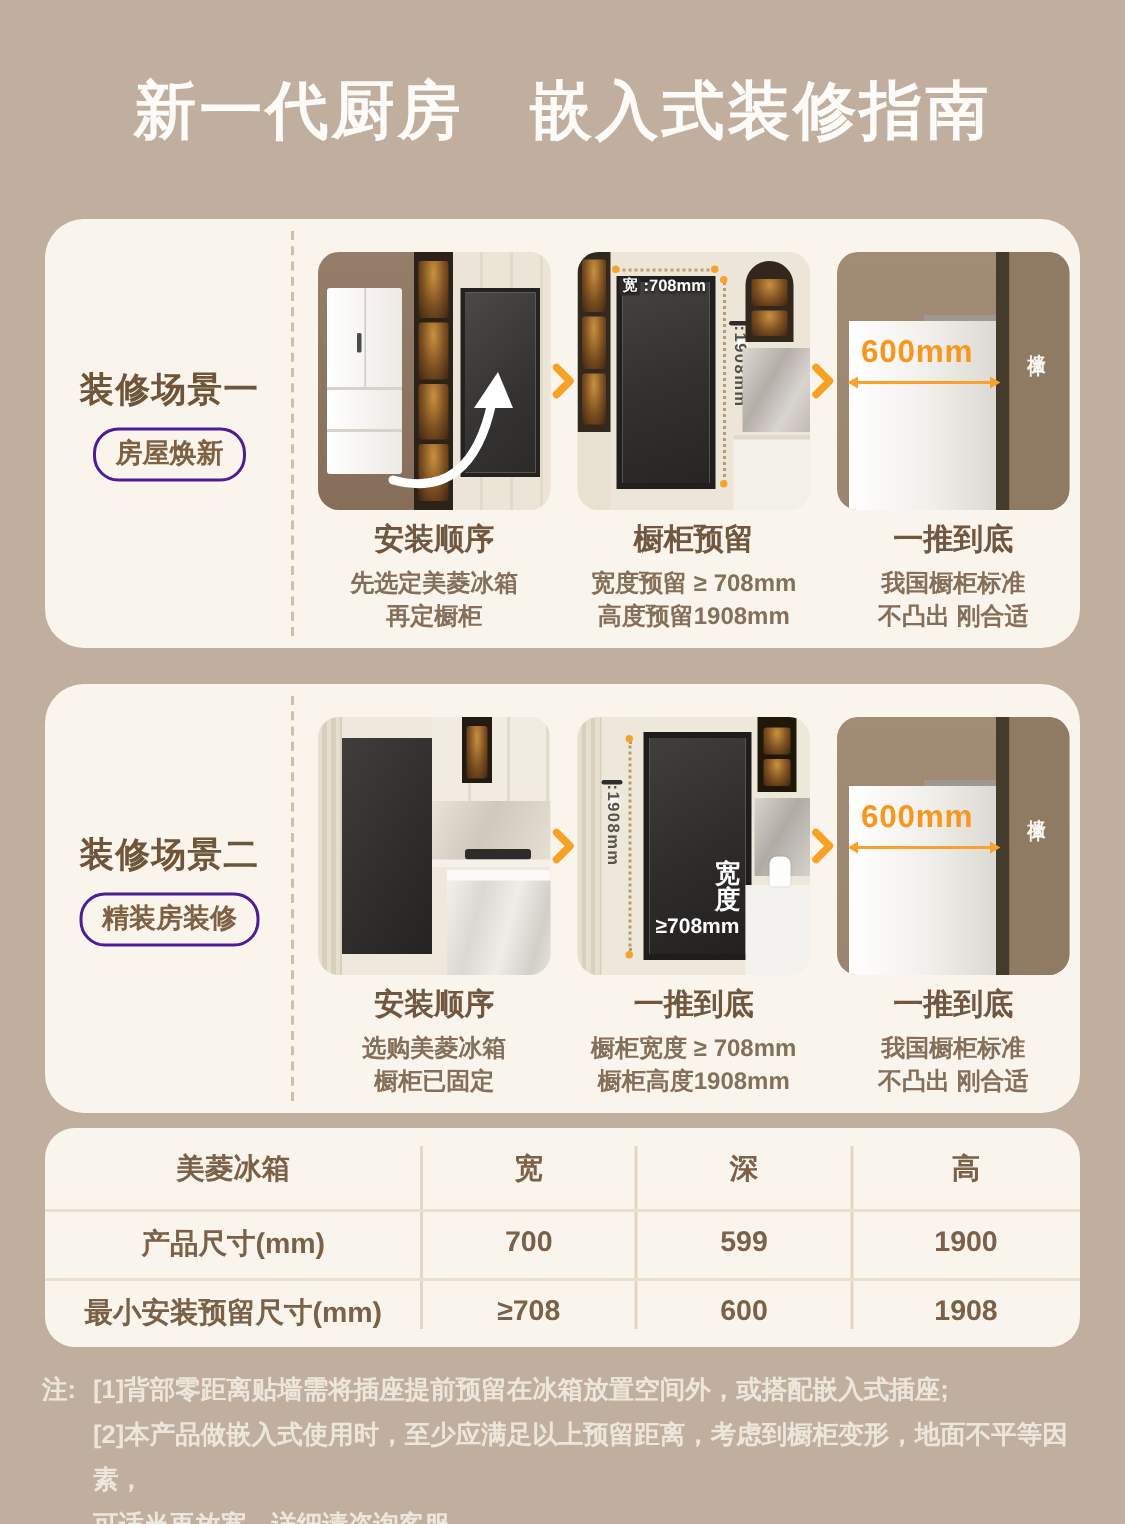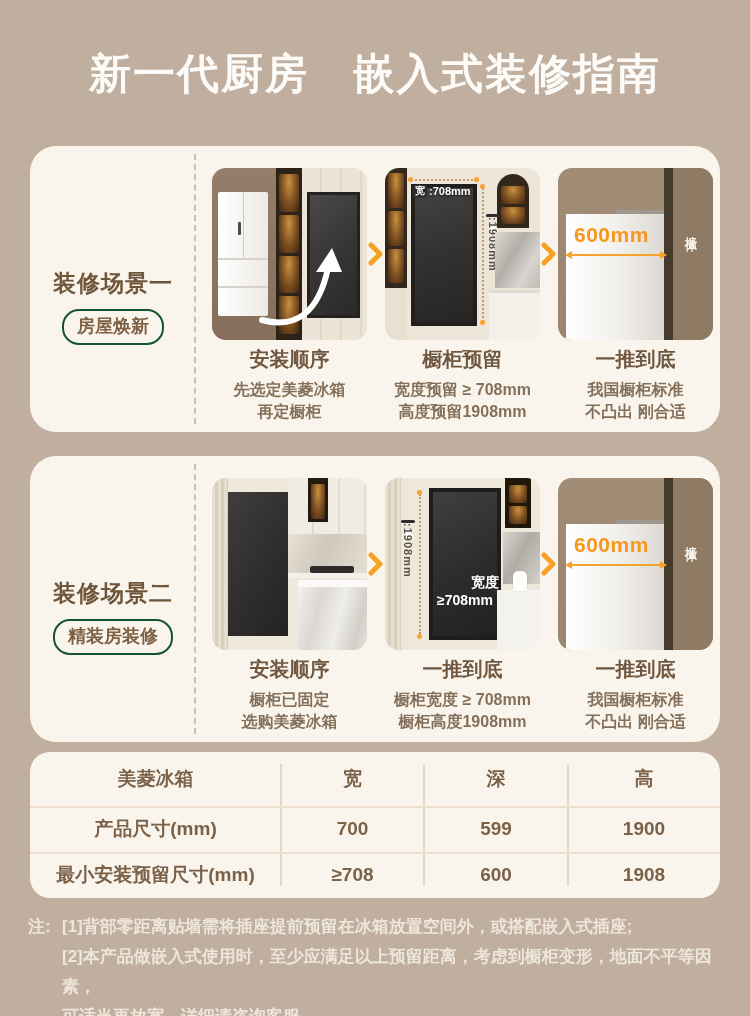--- a/index.html
+++ b/index.html
@@ -11,24 +11,24 @@
   
   .page-title{
     position:absolute;top:46px;left:0;width:750px;text-align:center;
     font-size:42px;font-weight:800;color:#fcfbf8;letter-spacing:2px;
   }
   
   .card{position:absolute;left:30px;width:690px;height:286px;background:#faf5ec;border-radius:26px;}
   #card1{top:146px}
   #card2{top:456px}
   .scene-label{position:absolute;left:0;top:98px;width:166px;text-align:center;}
-  .scene-title{font-size:23px;font-weight:800;color:#6f5539;letter-spacing:1px;margin-top:24px;}
+  .scene-title{font-size:23px;font-weight:800;color:#6f5539;letter-spacing:1px;}
   .scene-badge{
     display:inline-block;margin-top:10px;padding:3px 13px 5px;
-    border:2px solid #14532d;border-radius:17px;color:#7e6143;font-size:18px;font-weight:600;
+    border:2px solid #4c1d95;border-radius:17px;color:#7e6143;font-size:18px;font-weight:600;
   }
   .v-divider{position:absolute;left:164px;top:8px;bottom:8px;width:0;border-left:2px dashed #cfbfa9;}
   .steps-row{position:absolute;left:182px;top:22px;display:flex;align-items:center;}
   .shot{width:155px;height:172px;border-radius:14px;position:relative;overflow:hidden;flex:0 0 155px;}
   .chev{width:18px;display:flex;align-items:center;justify-content:center;}
   .captions{position:absolute;left:182px;top:200px;display:flex;}
   .cap{width:155px;margin-right:18px;text-align:center;white-space:nowrap;}
   .cap:last-child{margin-right:0;}
   .cap h4{margin:0 0 6px;font-size:20px;font-weight:800;color:#6f5740;}
   .cap p{margin:0;font-size:16px;line-height:22px;color:#84705a;font-weight:600;}
@@ -81,21 +81,21 @@
   .d-cline{position:absolute;left:76px;top:95px;right:0;height:5px;background:#f4f1ea;}
   .d-island{position:absolute;left:86px;top:102px;right:-4px;bottom:-2px;background:linear-gradient(105deg,#f4f2ee 0%,#dbd8d2 30%,#efede9 55%,#d2cfc8 80%,#eceae6 100%);}
   .d-islandtop{position:absolute;left:86px;top:102px;right:-4px;height:7px;background:#fbfaf8;}
   
   .shotE{background:#eee8db;}
   .e-rib{position:absolute;left:0;top:0;width:16px;height:100%;background:repeating-linear-gradient(90deg,#e6dfd0 0 3px,#d8cfbd 3px 6px);}
   .e-hline{position:absolute;left:34px;top:16px;height:140px;width:0;border-left:2px dotted #b79a6d;}
   .e-hlabel{position:absolute;left:16px;top:42px;writing-mode:vertical-rl;color:#56514a;font-size:11px;font-weight:800;letter-spacing:1px;}
   .e-recess{position:absolute;left:44px;top:10px;width:72px;height:152px;background:linear-gradient(150deg,#413f3d 0%,#2e2c2a 55%,#222120 100%);border:4px solid #1e1d1c;box-sizing:border-box;}
   .e-rtext{position:absolute;left:44px;top:96px;width:72px;text-align:center;color:#fff;}
-  .e-rtext .l1{font-size:14px;font-weight:800;line-height:17px;padding-left:40px;}
+  .e-rtext .l1{font-size:17px;font-weight:800;line-height:17px;padding-left:40px;}
   .e-rtext .l2{font-size:14px;font-weight:800;line-height:18px;}
   .e-niche{position:absolute;left:120px;top:0;width:26px;height:50px;background:#211709;display:flex;flex-direction:column;gap:3px;padding:7px 4px 4px;box-sizing:border-box;}
   .e-marble{position:absolute;left:118px;top:54px;right:0;height:52px;background:linear-gradient(120deg,#d9d5cf 0%,#b0aba5 45%,#d5d1cb 100%);}
   .e-island{position:absolute;left:112px;top:112px;right:-3px;bottom:-2px;background:#f4f2ee;}
   .e-jug{position:absolute;left:128px;top:93px;width:14px;height:20px;background:#fdfdfc;border-radius:5px 5px 2px 2px;box-shadow:0 0 2px rgba(0,0,0,.15);}
   
   #spec-card{position:absolute;left:30px;top:752px;width:690px;height:146px;background:#faf5ec;border-radius:20px;}
   .t-grid{display:grid;grid-template-columns:251px 143px 144px 152px;grid-template-rows:54px 46px 46px;width:100%;height:100%;}
   .t-cell{display:flex;align-items:center;justify-content:center;color:#7a6148;font-size:19px;font-weight:600;}
   .t-head{font-weight:800;}
@@ -278,22 +278,22 @@
       <div class="c-line"></div>
       <div class="c-arrL"></div>
       <div class="c-arrR"></div>
       <div class="c-dim">600mm</div>
     </div>
   </div>
 
   <div class="captions">
     <div class="cap">
       <h4>安装顺序</h4>
+      <p>选购美菱冰箱</p>
       <p>橱柜已固定</p>
-      <p>选购美菱冰箱</p>
     </div>
     <div class="cap">
       <h4>一推到底</h4>
       <p>橱柜宽度 ≥ 708mm</p>
       <p>橱柜高度1908mm</p>
     </div>
     <div class="cap">
       <h4>一推到底</h4>
       <p>我国橱柜标准</p>
       <p>不凸出 刚合适</p>

